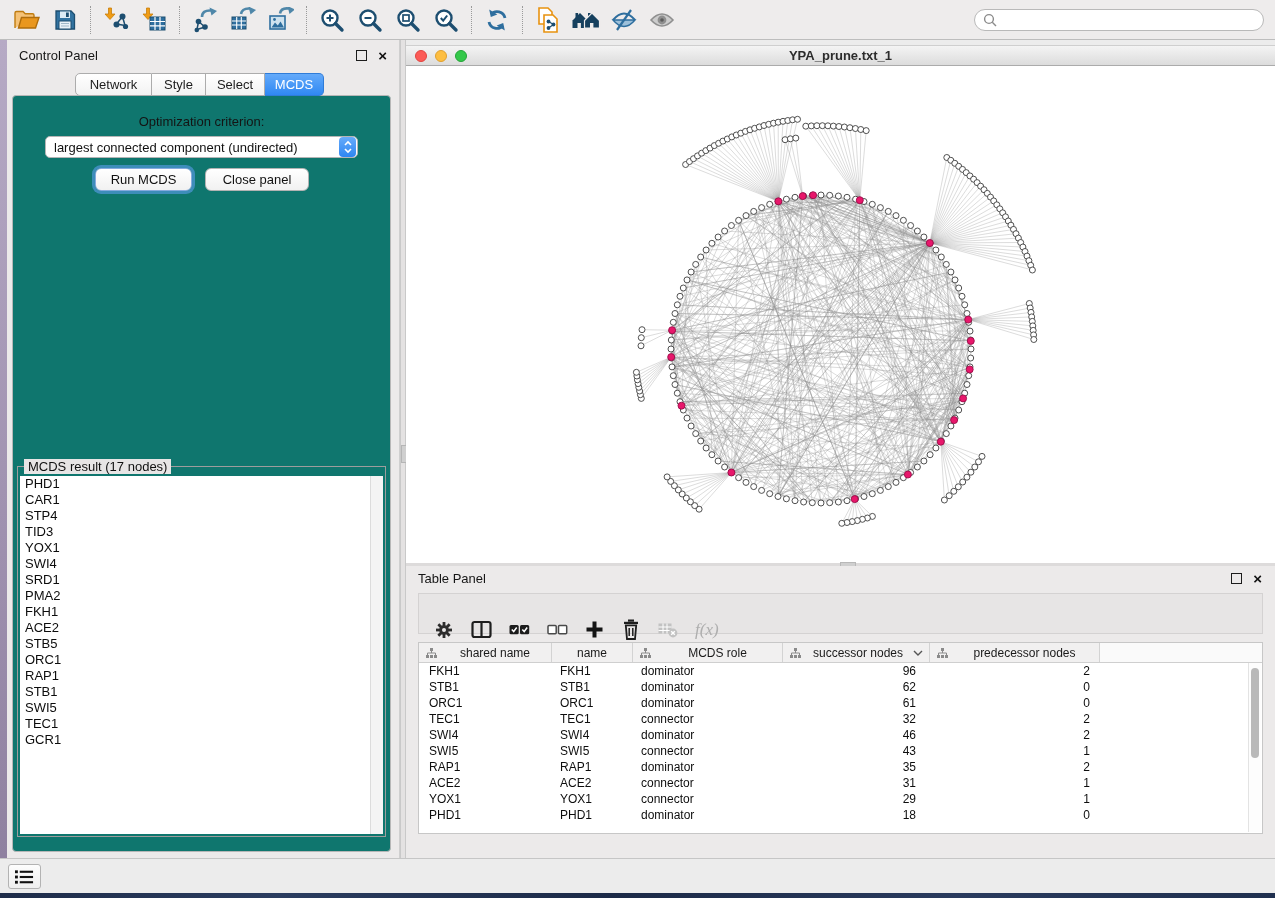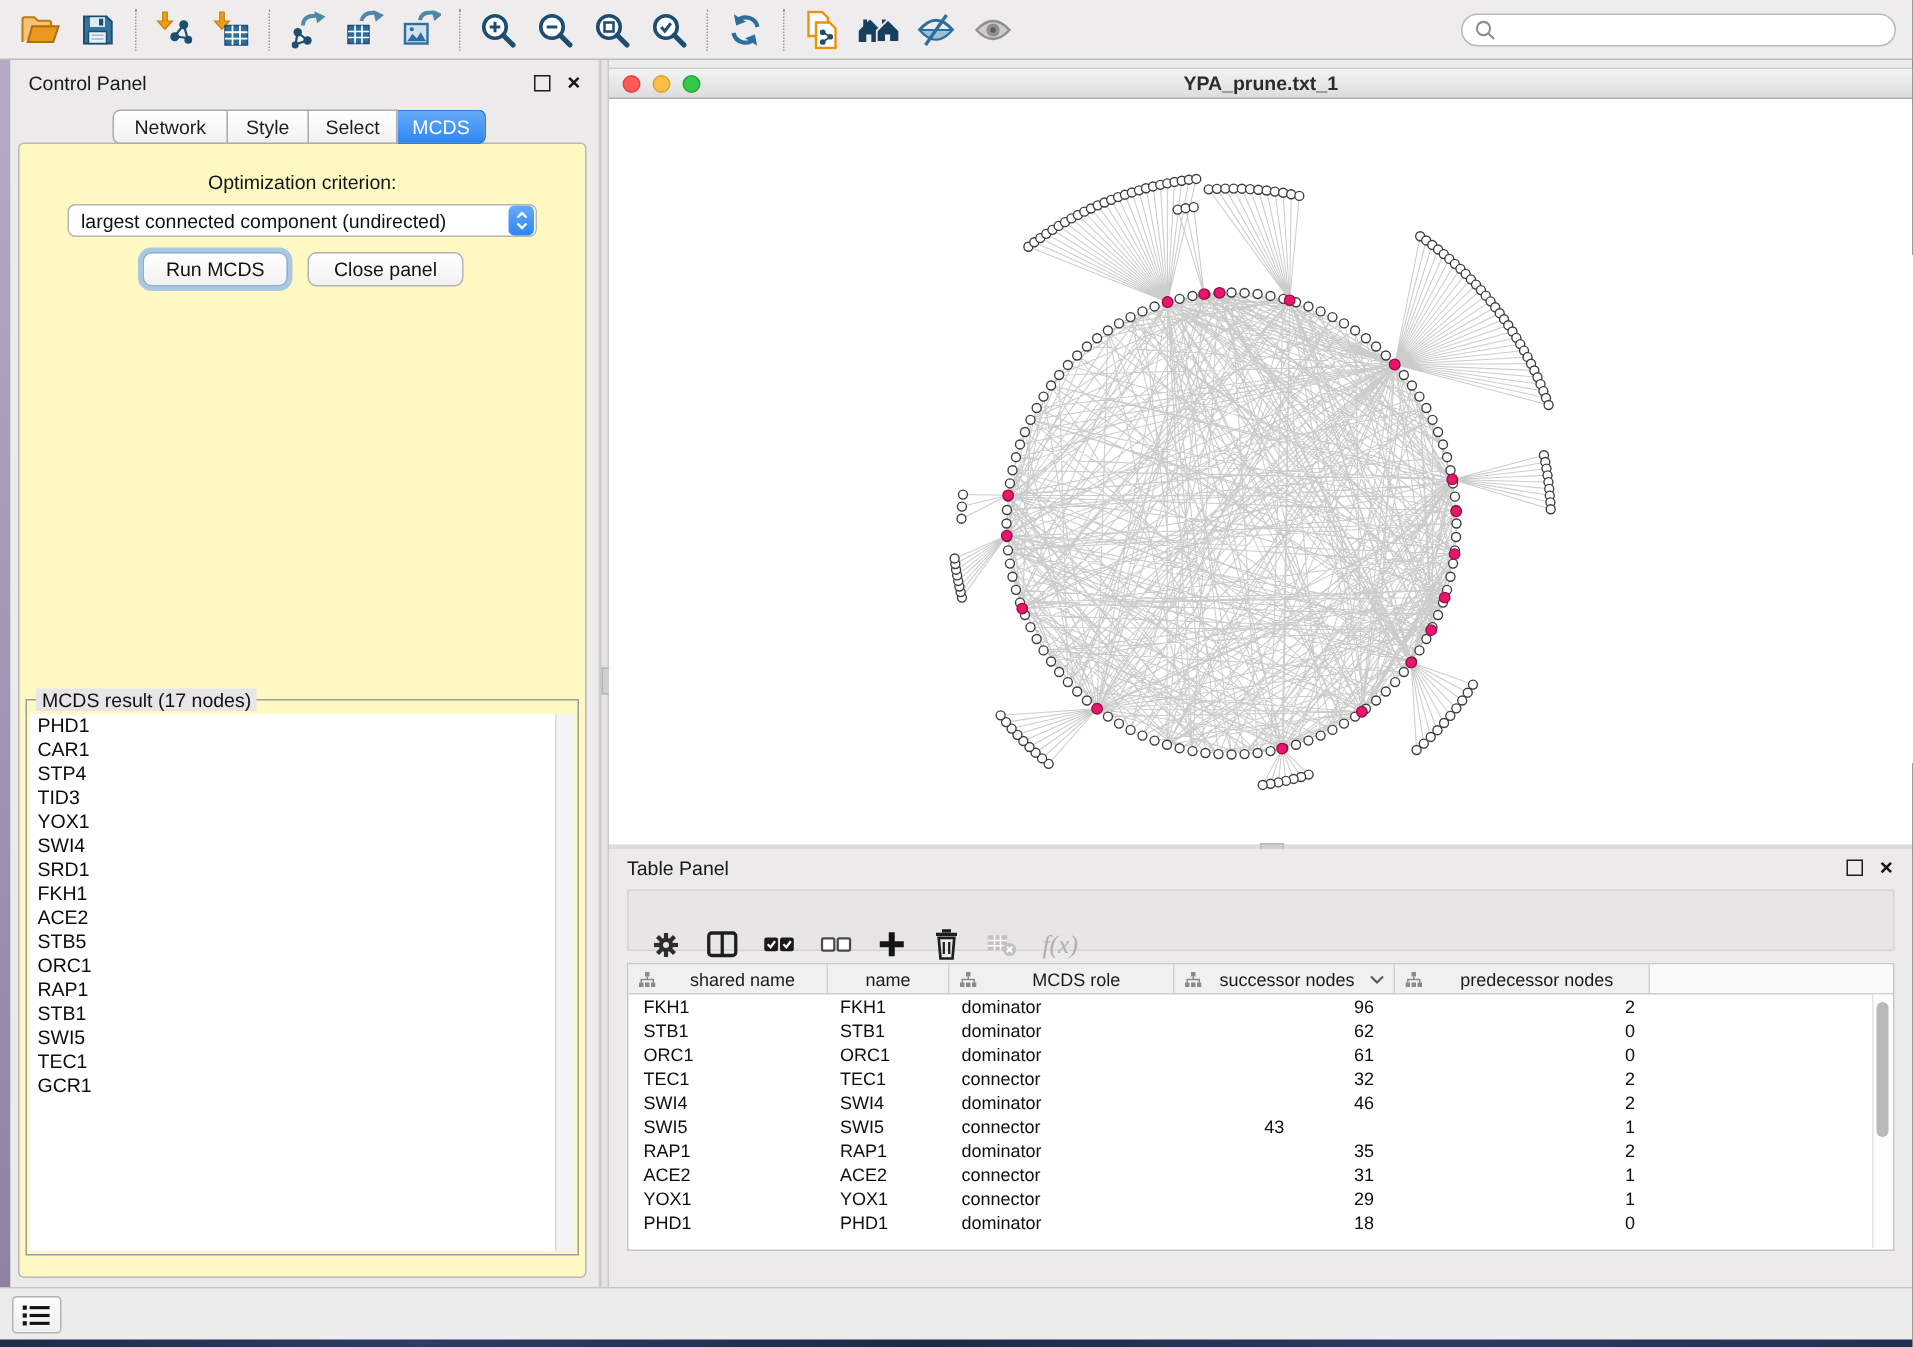--- a/index.html
+++ b/index.html
@@ -21,21 +21,21 @@
   .panel-title{font-size:13px;color:#161616;}
   .panel-ctls{margin-left:auto;display:flex;align-items:center;gap:11px;}
   .float-box{width:9px;height:9px;border:1.5px solid #1c1c1c;display:inline-block;}
   .close-x{font-weight:900;font-size:15px;line-height:11px;color:#111;}
   .seg{box-sizing:border-box;border:1px solid #acacac;border-left:none;background:linear-gradient(#ffffff,#f2f2f2);
        display:flex;align-items:center;justify-content:center;font-size:13px;color:#1c1c1c;height:100%;}
   .seg:first-child{border-left:1px solid #acacac;border-radius:5px 0 0 5px;}
   .seg:last-child{border-radius:0 5px 5px 0;}
   .seg.active{background:linear-gradient(#64aafa,#2f88f3);border-color:#2f7cd8;color:#fff;}
   .control-tabs{position:absolute;left:68px;top:33px;height:23px;display:flex;z-index:3;}
-  .control-box{position:absolute;left:5px;top:55px;width:379px;height:757px;background:#fef9c3;
+  .control-box{position:absolute;left:5px;top:55px;width:379px;height:757px;background:#0f766e;
                border:1px solid #b7b7b7;border-radius:4px;box-sizing:border-box;}
   .opt-label{position:absolute;left:0;top:18px;width:100%;text-align:center;font-size:13px;color:#141414;}
   .dropdown{position:absolute;left:32px;top:40px;width:313px;height:22px;background:#fff;border:1px solid #b5b5b5;
             border-radius:5px;display:flex;align-items:center;box-sizing:border-box;}
   .dropdown-text{flex:1;font-size:13px;padding-left:8px;color:#111;white-space:nowrap;overflow:hidden;}
   .dropdown-step{width:17px;height:20px;margin-right:1px;border-radius:4px;background:linear-gradient(#66abfa,#2e86f2);
                  display:flex;align-items:center;justify-content:center;}
   .btn{box-sizing:border-box;height:23px;border:1px solid #b3b3b3;border-radius:6px;background:linear-gradient(#ffffff,#f1f1f1);
        font:13px "Liberation Sans",sans-serif;color:#111;display:flex;align-items:center;justify-content:center;}
   .btn-run{position:absolute;left:82px;top:72px;width:97px;border-color:#85aade;box-shadow:0 0 0 3px rgba(100,160,250,.55);}
@@ -272,20 +272,21 @@
       <div class="fieldset">
         <span class="fieldset-legend">MCDS result (17 nodes)</span>
         <div class="mcds-list">
             <div class="mcds-item">PHD1</div>
             <div class="mcds-item">CAR1</div>
             <div class="mcds-item">STP4</div>
             <div class="mcds-item">TID3</div>
             <div class="mcds-item">YOX1</div>
             <div class="mcds-item">SWI4</div>
             <div class="mcds-item">SRD1</div>
+            <div class="mcds-item">PMA2</div>
             <div class="mcds-item">FKH1</div>
             <div class="mcds-item">ACE2</div>
             <div class="mcds-item">STB5</div>
             <div class="mcds-item">ORC1</div>
             <div class="mcds-item">RAP1</div>
             <div class="mcds-item">STB1</div>
             <div class="mcds-item">SWI5</div>
             <div class="mcds-item">TEC1</div>
             <div class="mcds-item">GCR1</div>
           </div>
@@ -721,21 +722,21 @@
             <div class="td td0" style="width: 133px;">SWI4</div>
             <div class="td td1" style="width: 81px;">SWI4</div>
             <div class="td td2" style="width: 150px;">dominator</div>
             <div class="td td3" style="width: 147px;">46</div>
             <div class="td td4" style="width: 170px;">2</div>
           </div>
           <div class="tr">
             <div class="td td0" style="width: 133px;">SWI5</div>
             <div class="td td1" style="width: 81px;">SWI5</div>
             <div class="td td2" style="width: 150px;">connector</div>
-            <div class="td td3" style="width: 147px; text-align: center;">43</div>
+            <div class="td td3" style="width: 147px;">43</div>
             <div class="td td4" style="width: 170px;">1</div>
           </div>
           <div class="tr">
             <div class="td td0" style="width: 133px;">RAP1</div>
             <div class="td td1" style="width: 81px;">RAP1</div>
             <div class="td td2" style="width: 150px;">dominator</div>
             <div class="td td3" style="width: 147px;">35</div>
             <div class="td td4" style="width: 170px;">2</div>
           </div>
           <div class="tr">

